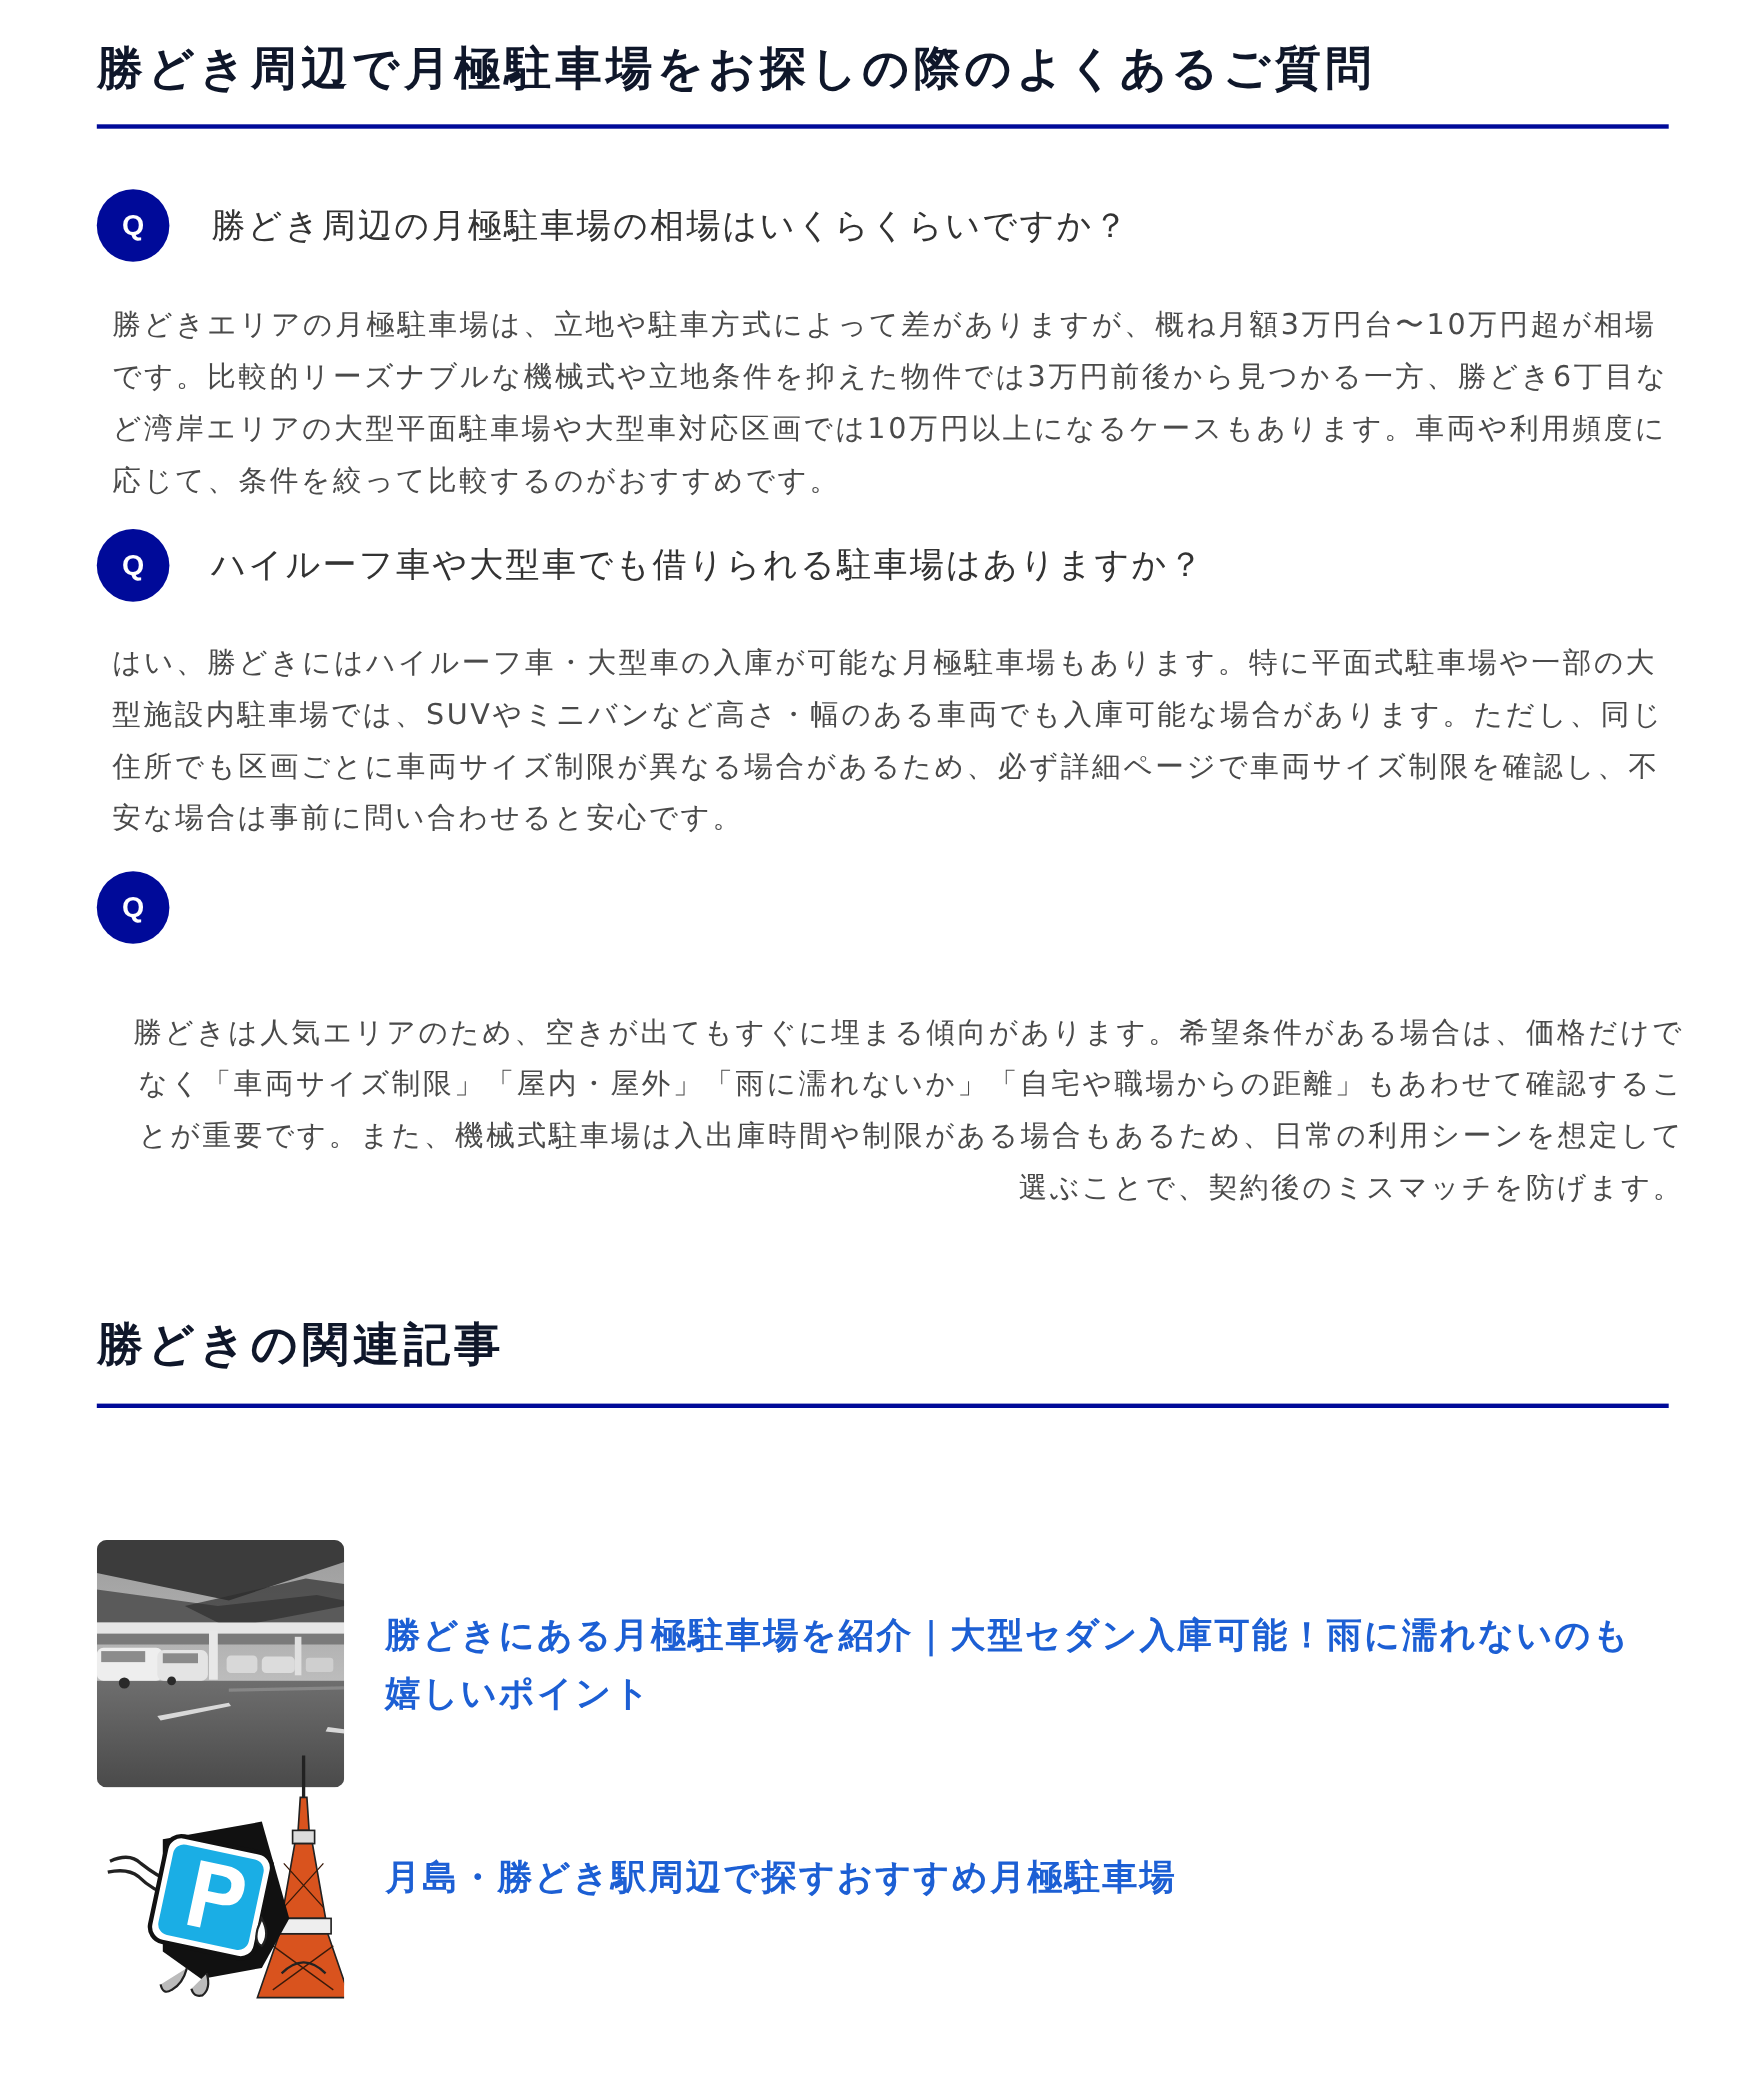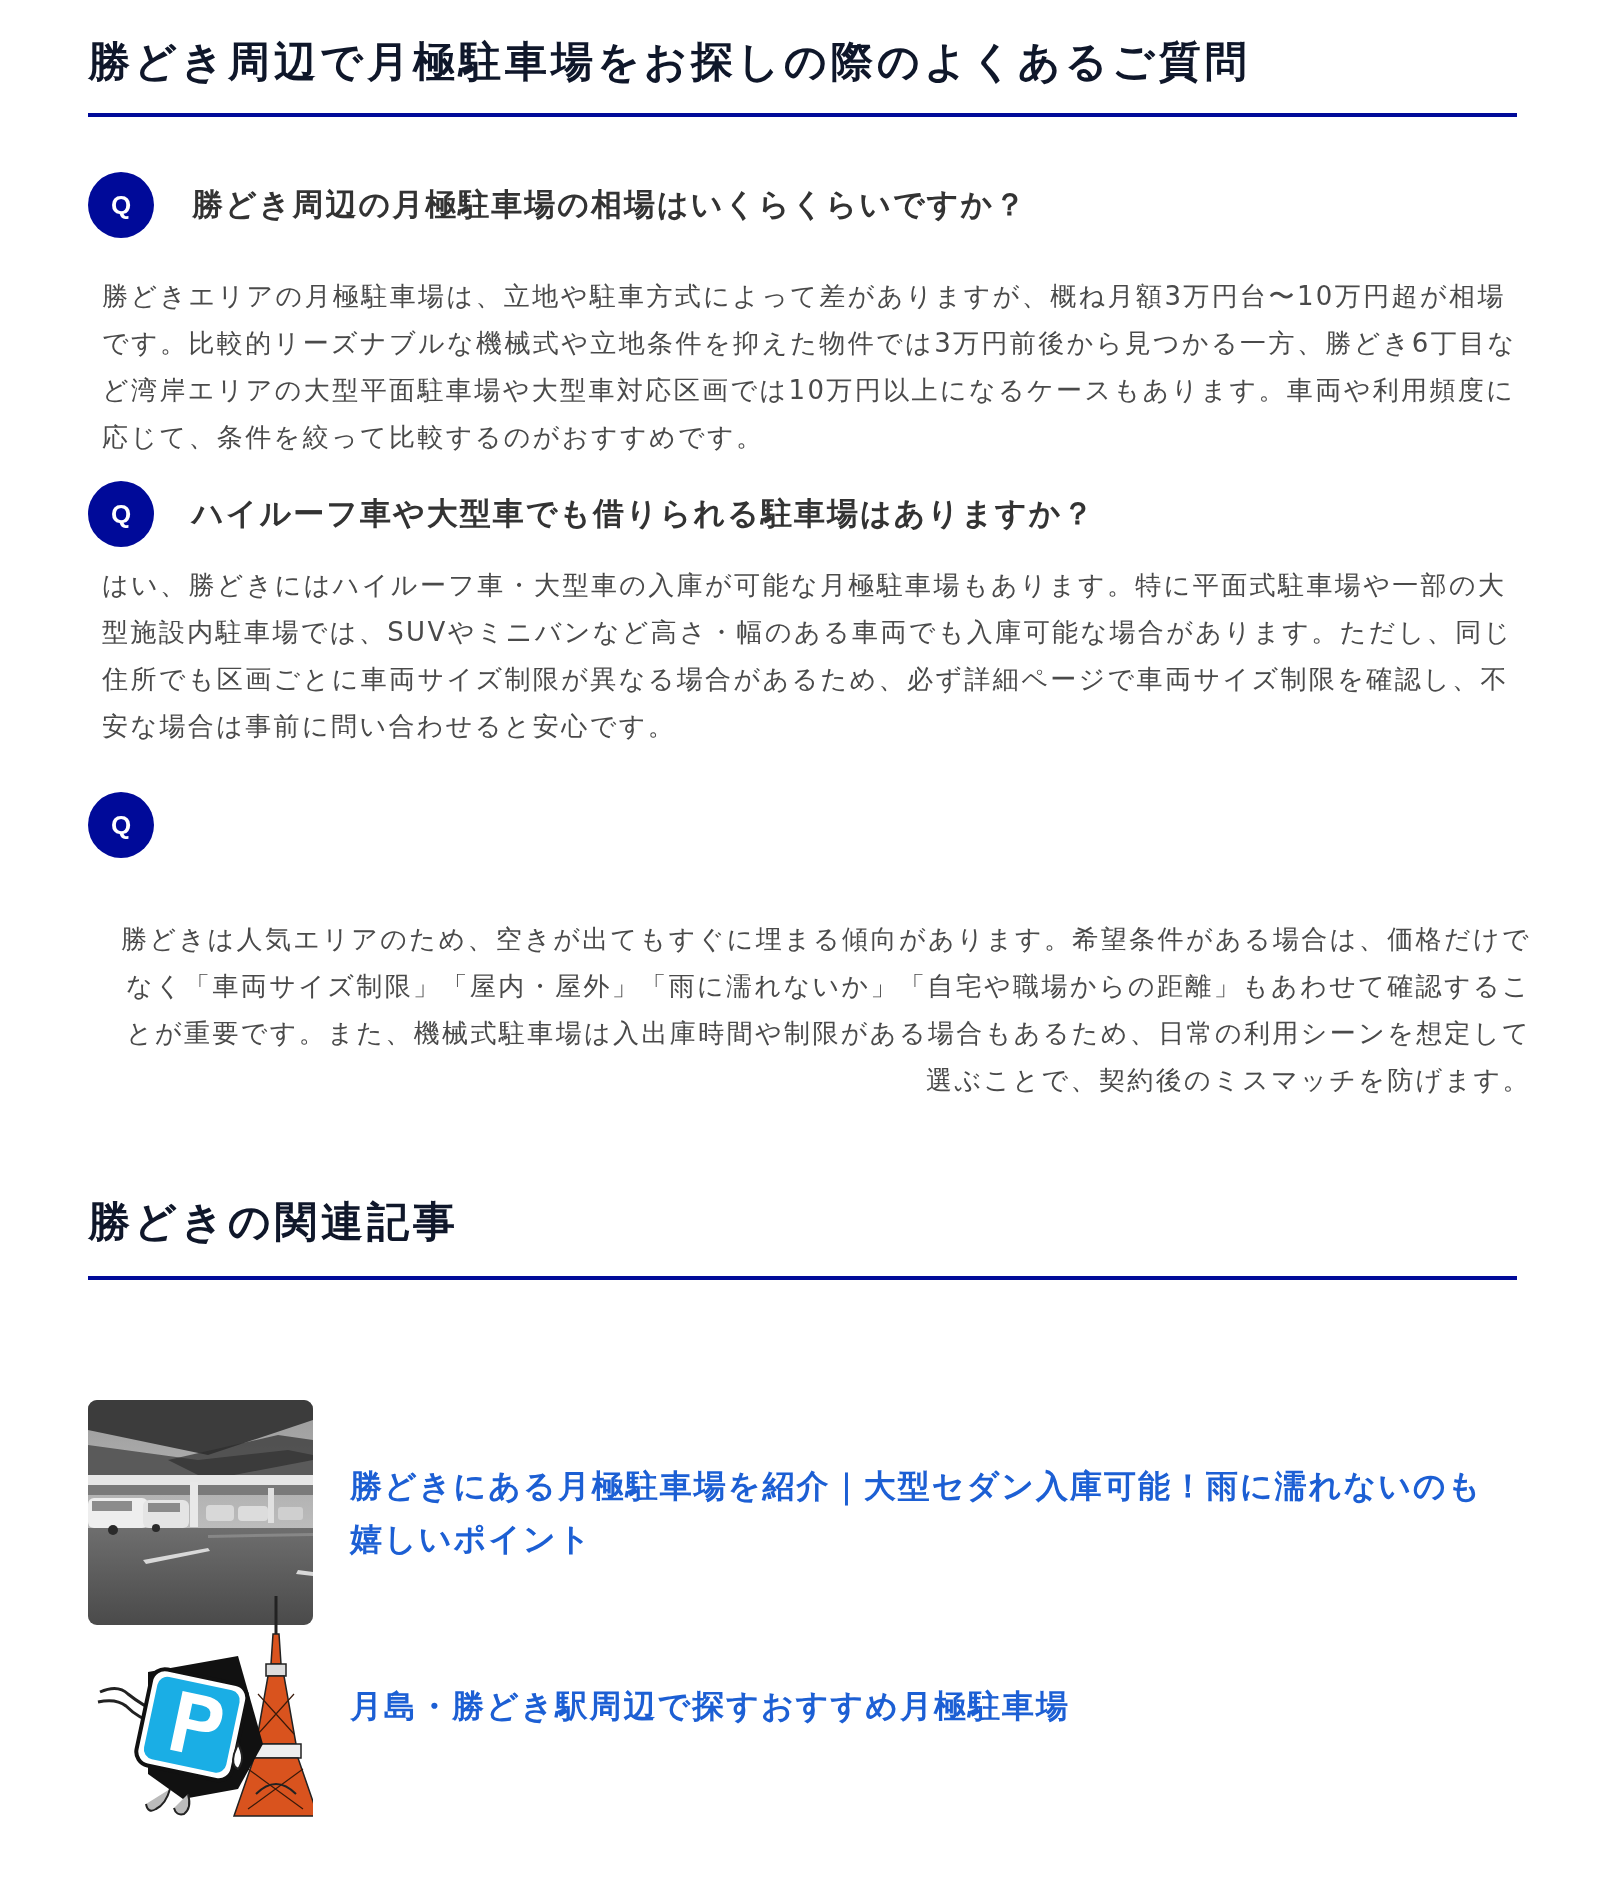--- a/index.html
+++ b/index.html
@@ -12,21 +12,21 @@
     line-height: 56px; white-space: nowrap; margin: 0;
   }
   .rule { position: absolute; left: 0; width: 1429px; height: 4px; background: #000a99; }
   .q-row { position: absolute; left: 0; width: 1429px; height: 66px; display: flex; align-items: center; }
   .q-badge {
     width: 66px; height: 66px; border-radius: 50%; background: #000a99; color: #fff;
     font-weight: bold; font-size: 26px; display: flex; align-items: center; justify-content: center;
     flex: 0 0 66px; font-family: "Liberation Sans", sans-serif;
   }
   .q-text {
-    margin-left: 38px; color: #333333; font-weight: bold; font-size: 31px; letter-spacing: 2px;
+    margin-left: 38px; color: #333333; font-weight: normal; font-size: 31px; letter-spacing: 2px;
     white-space: nowrap;
   }
   .answer {
     position: absolute; left: 0; width: 1429px; margin: 14px;
     color: #4a4a4a; font-size: 26px; line-height: 47px; letter-spacing: 2.4px;
   }
   .article { position: absolute; left: 0; width: 1429px; height: 225px; display: flex; align-items: center; cursor: pointer; }
   .thumb { width: 225px; height: 225px; flex: 0 0 225px; border-radius: 9px; overflow: hidden; position: relative; }
   .article-link {
     margin-left: 37px; color: #1c5fd4; font-weight: bold; font-size: 32px; line-height: 53px;
@@ -44,21 +44,21 @@
   <div class="q-row" style="top:172px;">
     <div class="q-badge">Q</div>
     <div class="q-text">勝どき周辺の月極駐車場の相場はいくらくらいですか？</div>
   </div>
   <p class="answer" style="top:259px;">勝どきエリアの月極駐車場は、立地や駐車方式によって差がありますが、概ね月額3万円台〜10万円超が相場です。比較的リーズナブルな機械式や立地条件を抑えた物件では3万円前後から見つかる一方、勝どき6丁目など湾岸エリアの大型平面駐車場や大型車対応区画では10万円以上になるケースもあります。車両や利用頻度に応じて、条件を絞って比較するのがおすすめです。</p>
 
   <div class="q-row" style="top:481px;">
     <div class="q-badge">Q</div>
     <div class="q-text">ハイルーフ車や大型車でも借りられる駐車場はありますか？</div>
   </div>
-  <p class="answer" style="top:548px;">はい、勝どきにはハイルーフ車・大型車の入庫が可能な月極駐車場もあります。特に平面式駐車場や一部の大型施設内駐車場では、SUVやミニバンなど高さ・幅のある車両でも入庫可能な場合があります。ただし、同じ住所でも区画ごとに車両サイズ制限が異なる場合があるため、必ず詳細ページで車両サイズ制限を確認し、不安な場合は事前に問い合わせると安心です。</p>
+  <p class="answer" style="top:566px;">はい、勝どきにはハイルーフ車・大型車の入庫が可能な月極駐車場もあります。特に平面式駐車場や一部の大型施設内駐車場では、SUVやミニバンなど高さ・幅のある車両でも入庫可能な場合があります。ただし、同じ住所でも区画ごとに車両サイズ制限が異なる場合があるため、必ず詳細ページで車両サイズ制限を確認し、不安な場合は事前に問い合わせると安心です。</p>
 
   <div class="q-row" style="top:792px;">
     <div class="q-badge">Q</div>
   </div>
   <p class="answer" style="top:902px;text-align:right;">勝どきは人気エリアのため、空きが出てもすぐに埋まる傾向があります。希望条件がある場合は、価格だけでなく「車両サイズ制限」「屋内・屋外」「雨に濡れないか」「自宅や職場からの距離」もあわせて確認することが重要です。また、機械式駐車場は入出庫時間や制限がある場合もあるため、日常の利用シーンを想定して選ぶことで、契約後のミスマッチを防げます。</p>
 
   <h2 class="h2" style="top:1194px;">勝どきの関連記事</h2>
   <div class="rule" style="top:1276px;"></div>
 
   <div class="article" style="top:1400px;">

